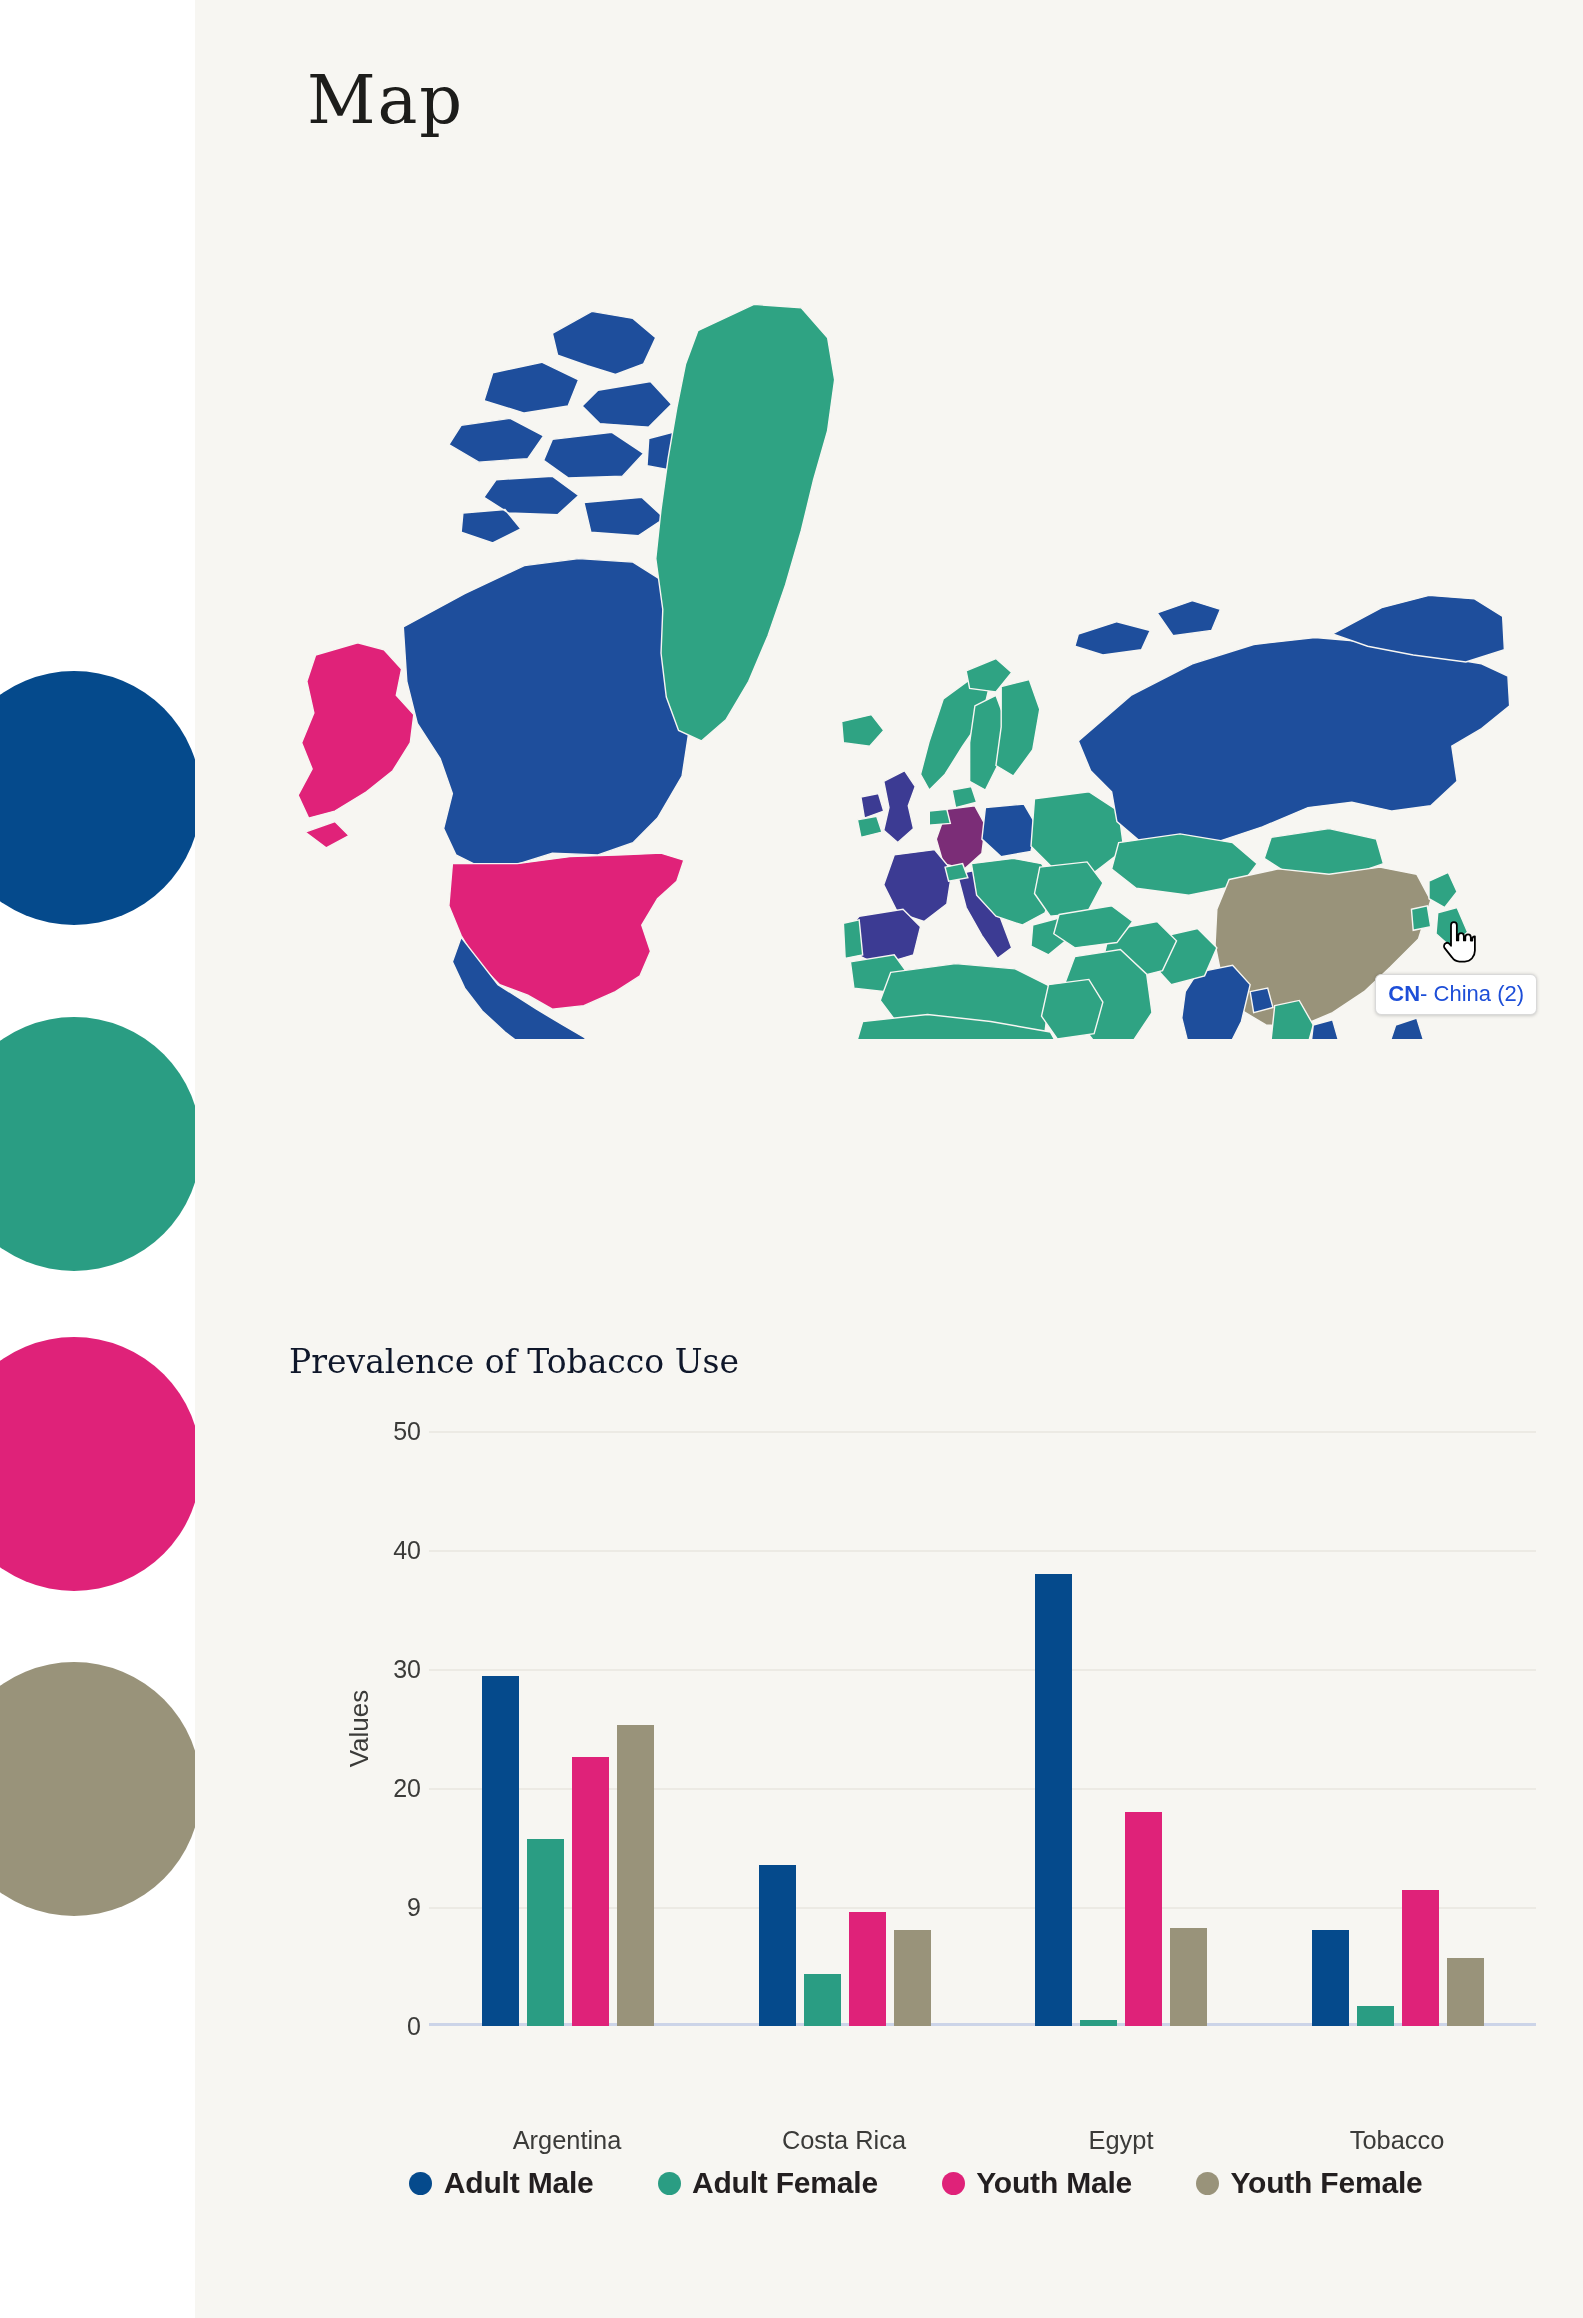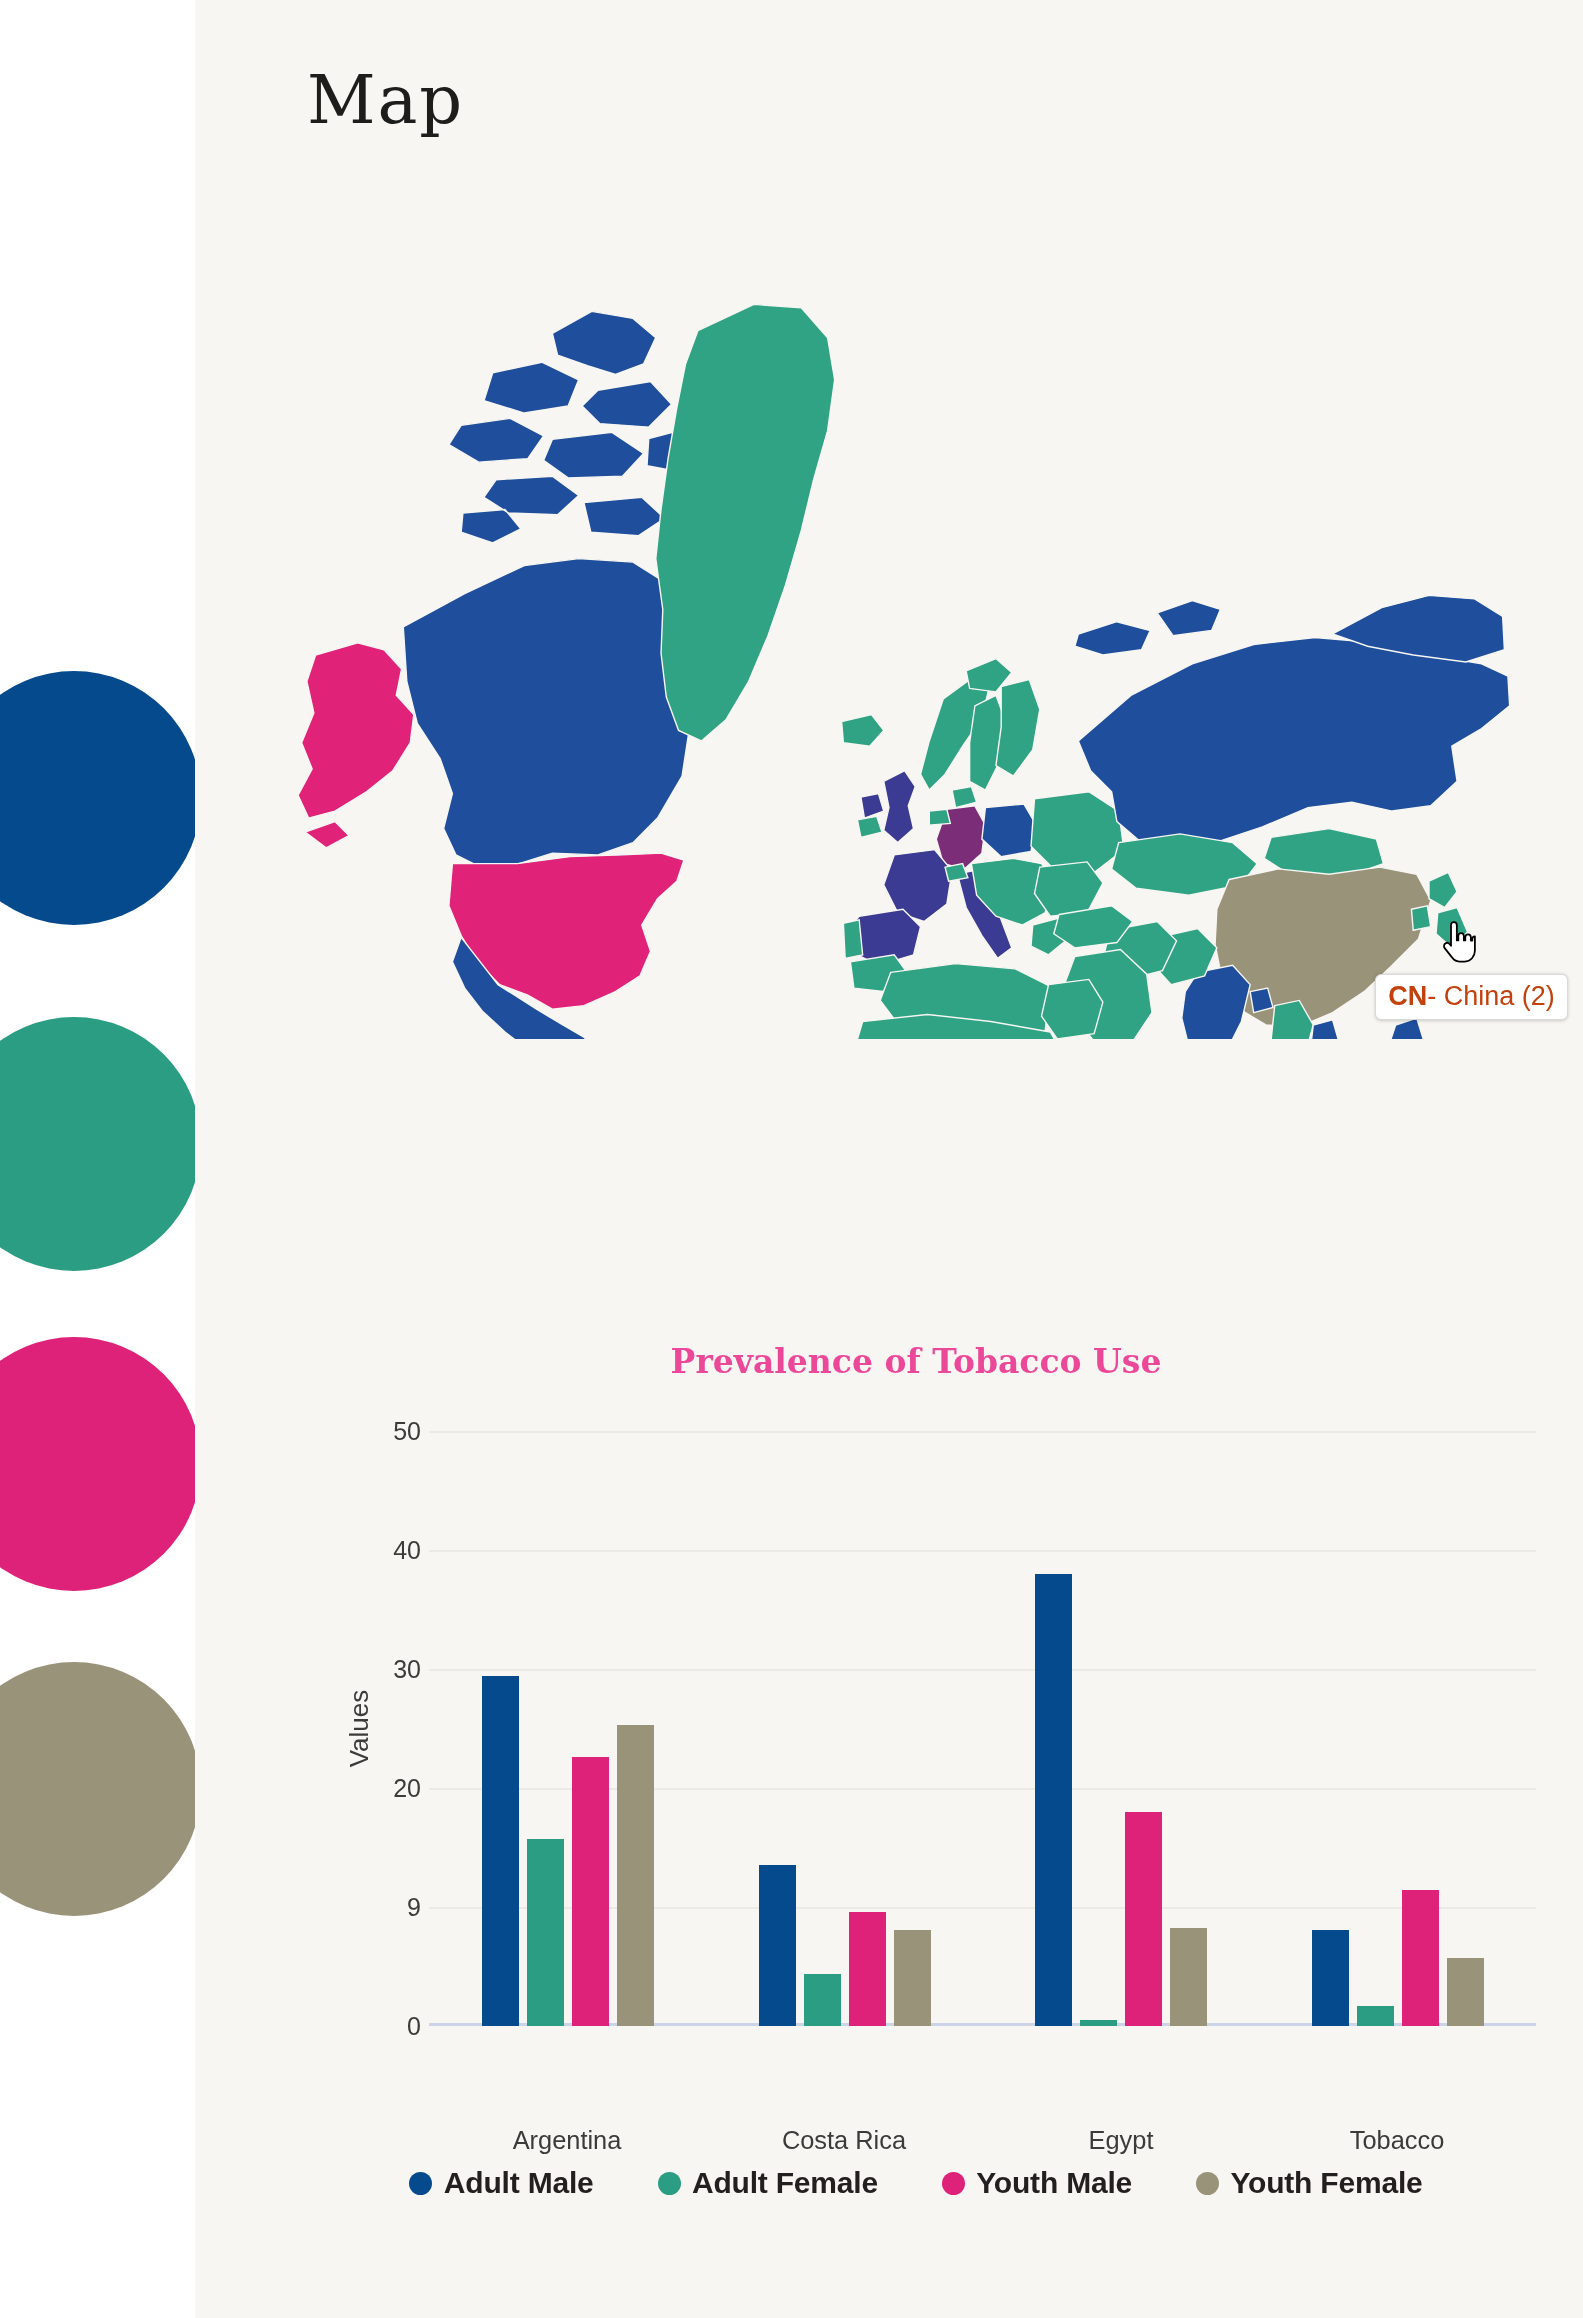--- a/index.html
+++ b/index.html
@@ -40,35 +40,35 @@
   
   #map-wrap{
     position:absolute;left:289px;top:250px;width:1228px;height:789px;
   }
   #world-map{position:absolute;inset:0;width:100%;height:100%;}
   #map-tooltip{
     position:absolute;left:1086px;top:724px;
     background:#ffffff;border:0.9px solid #d9d9d9;border-radius:6.1px;
     padding:6.1px 12.3px 7px 12.3px;
     font-family:"Liberation Sans", sans-serif;
-    font-size:27px;color:#c2410c;white-space:nowrap;
+    font-size:22px;color:#1d4ed8;white-space:nowrap;
     box-shadow:0 0.9px 3.5px rgba(0,0,0,.18);
     z-index:6;
   }
   #map-tooltip b{font-weight:bold;}
   #map-cursor{
     position:absolute;left:1149px;top:671px;width:39px;height:46px;z-index:7;
     pointer-events:none;
   }
 
   
   #chart-block{position:absolute;left:289px;top:1342px;width:1254px;height:930px;}
   #chart-heading{
-    position:absolute;top:0;left:0;width:1254px;text-align:center;
-    font-family:"DejaVu Serif", serif;font-size:33px;color:#ec4899;font-weight:700;
+    position:absolute;top:0;left:0;width:1254px;text-align:left;
+    font-family:"DejaVu Serif", serif;font-size:33px;color:#0f172a;font-weight:400;
   }
   
   #plot{
     position:absolute;left:140px;top:89px;width:1107px;height:595px;
   }
   .gridline{
     position:absolute;left:0;width:100%;height:1.8px;background:#eceae4;
   }
   .axisline{position:absolute;left:0;width:100%;height:2.6px;background:#ccd4e8;bottom:0;}
   .ytick{

